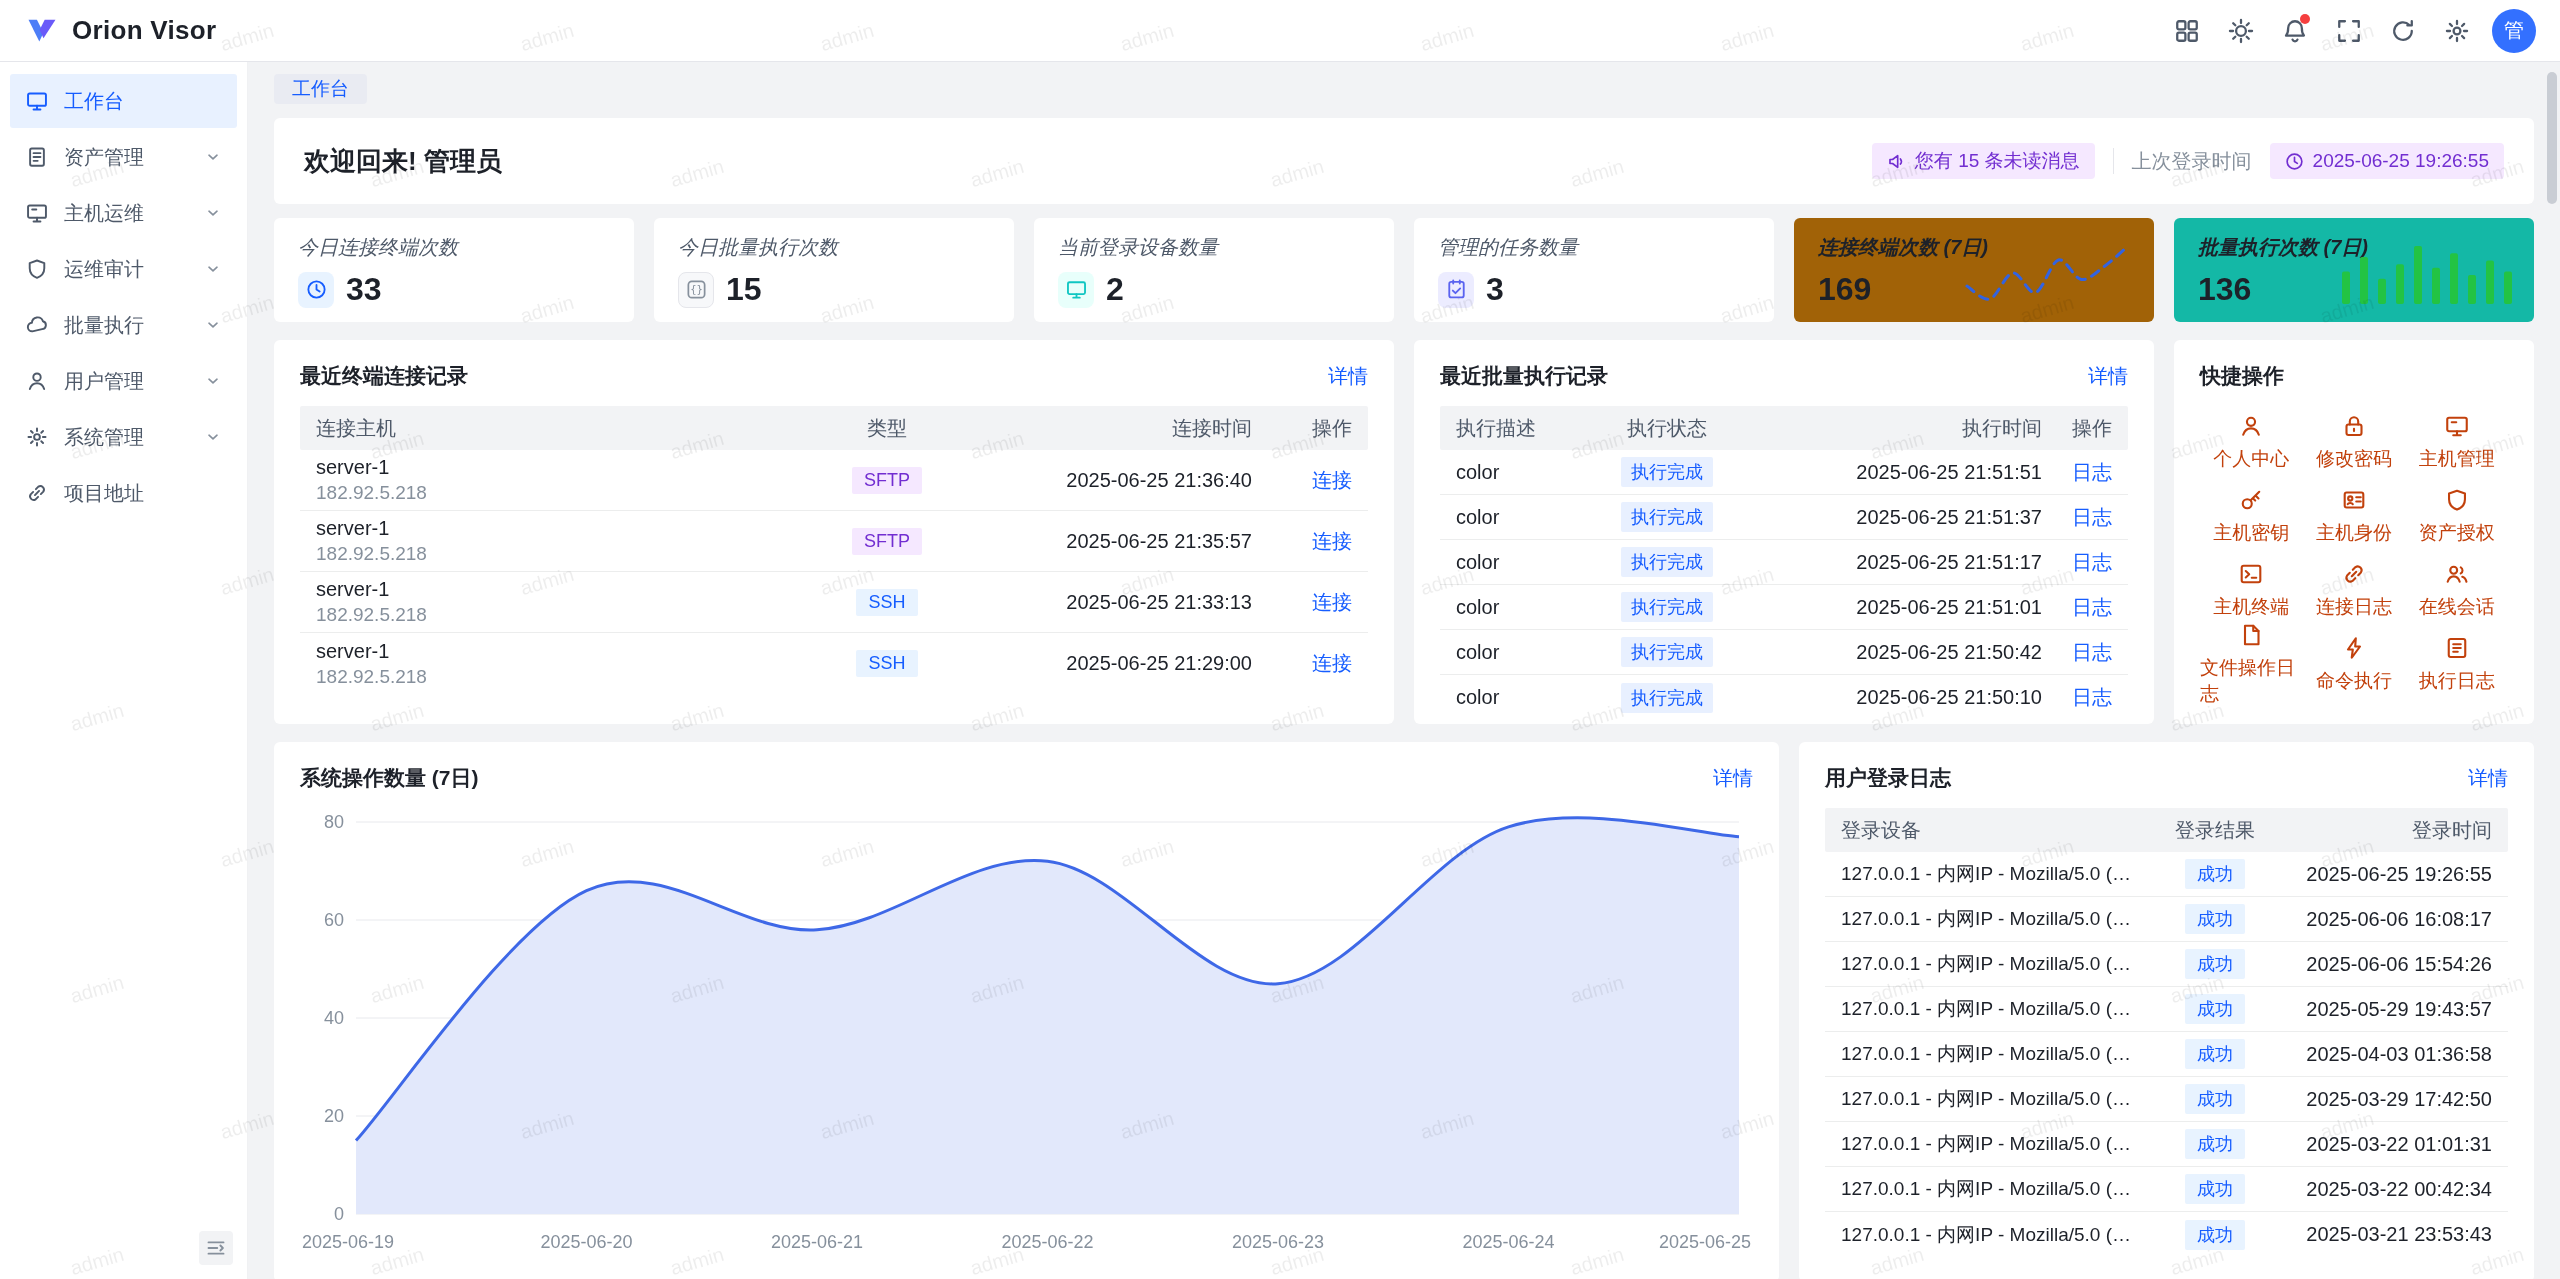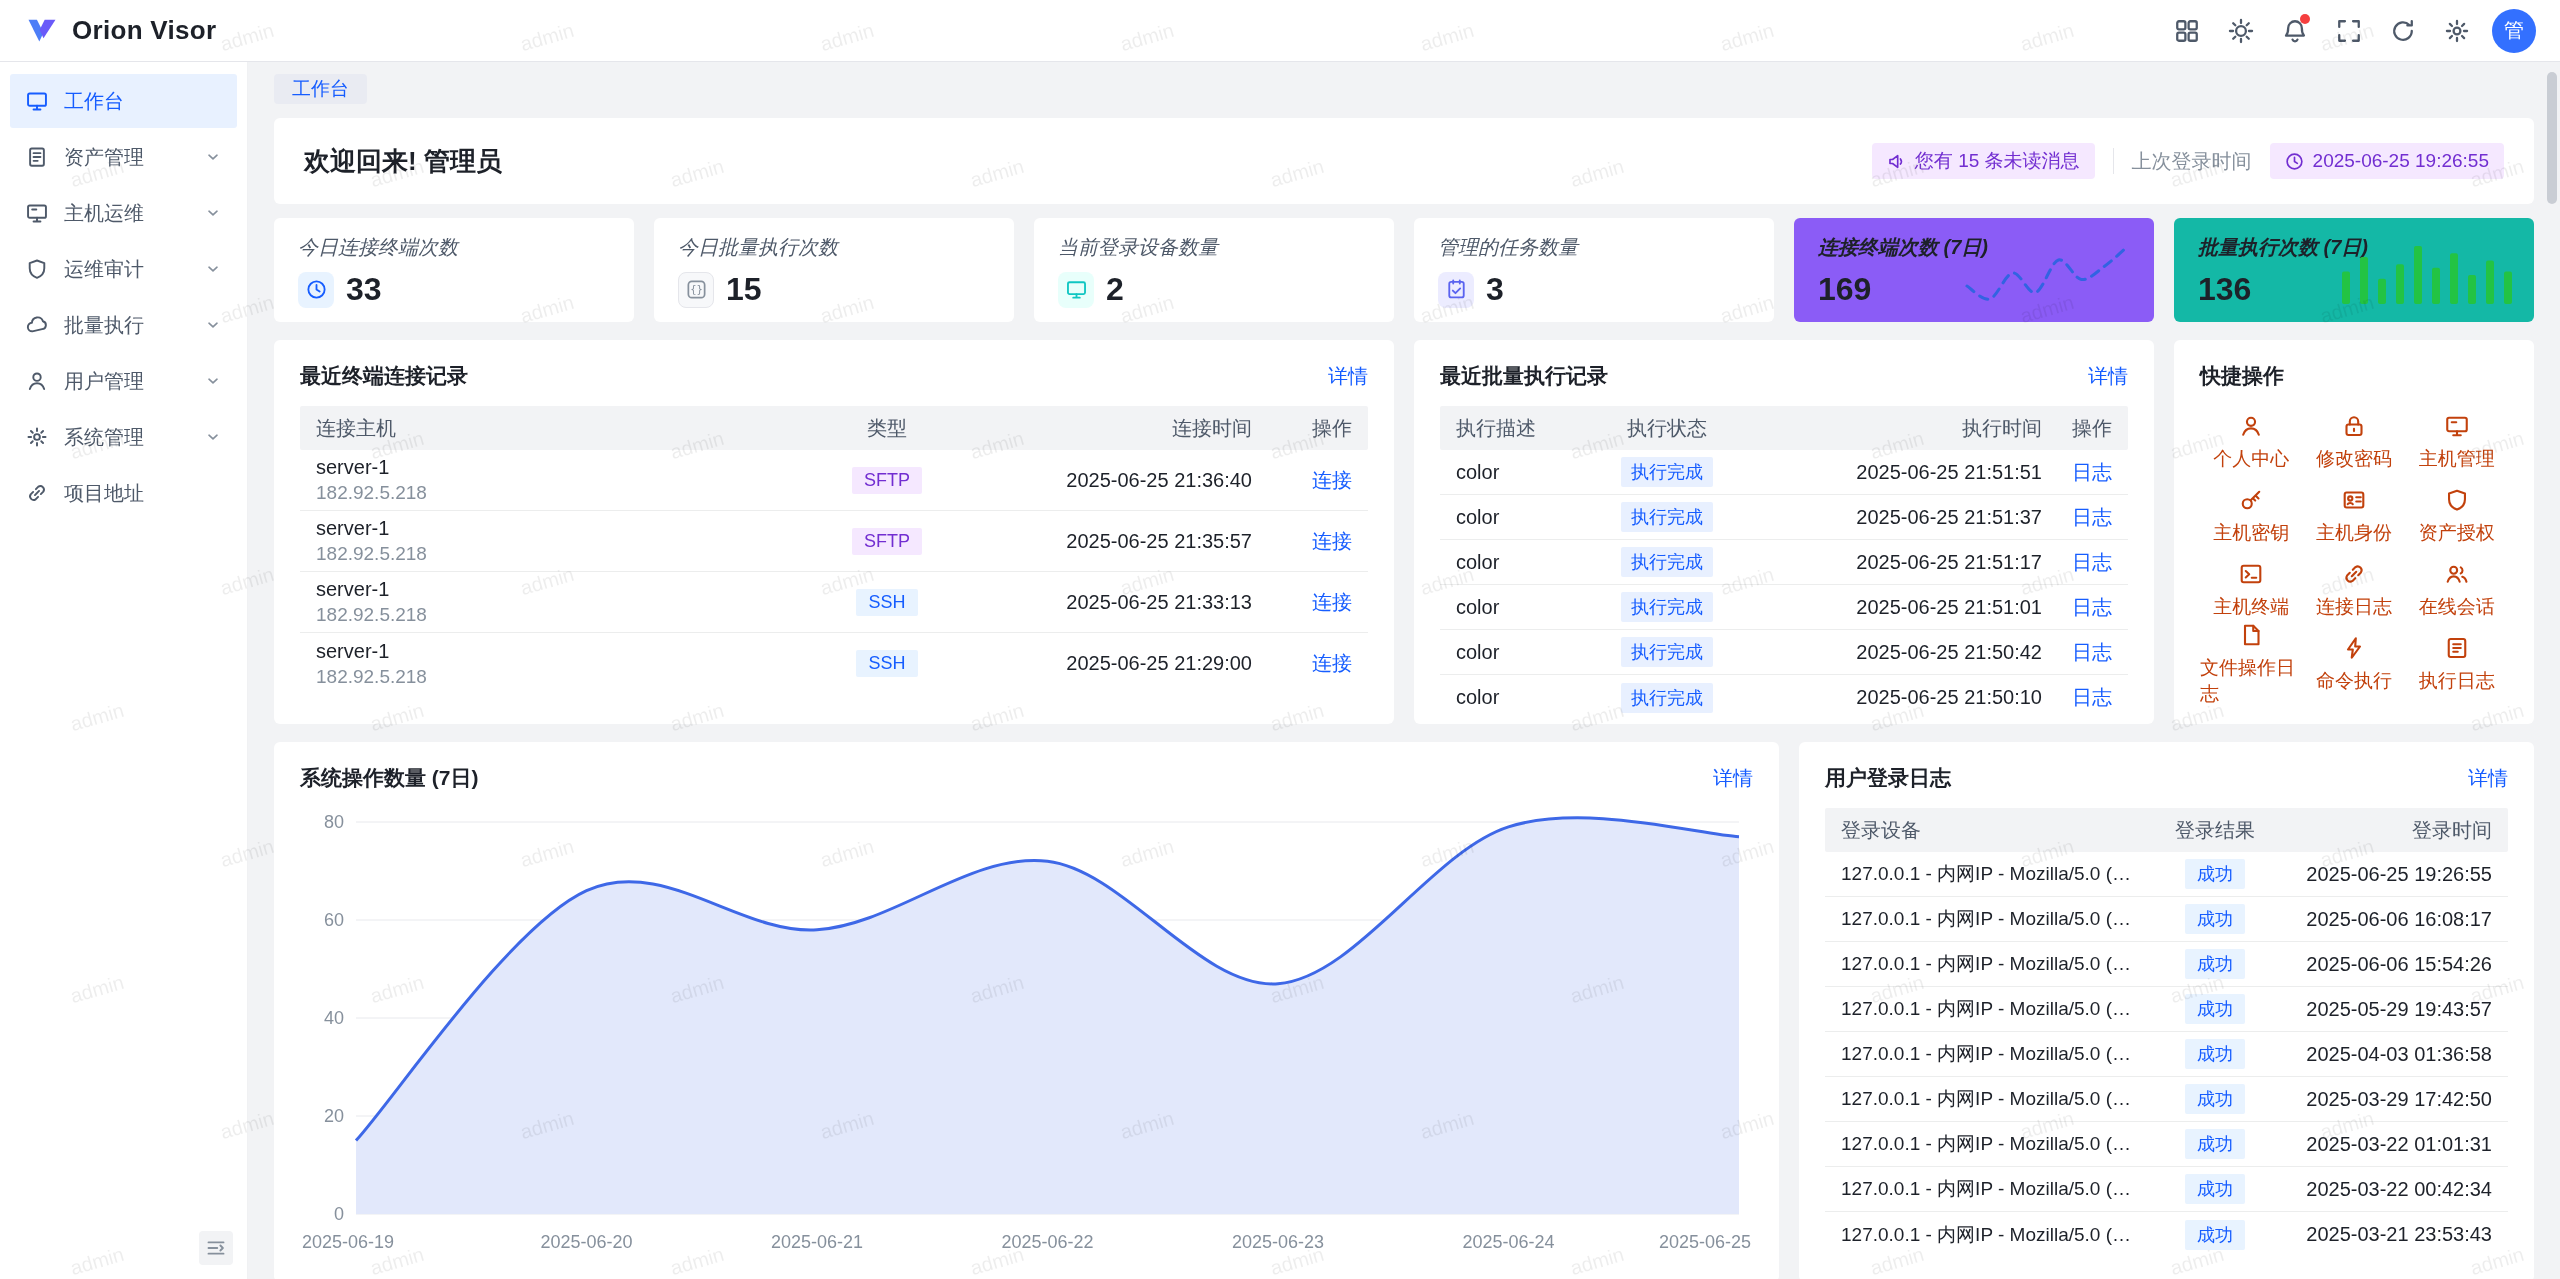--- a/index.html
+++ b/index.html
@@ -80,21 +80,21 @@
   .stat-card { width:360px; height:104px; background:#fff; border-radius:6px; padding:16px 24px; position:relative; }
   .stat-label { font-size:20px; color:#4e5969;font-style:italic; }
   .stat-value-row { margin-top:10px; display:flex; align-items:center; gap:12px; }
   .stat-icon { width:36px; height:36px; border-radius:8px; display:flex; align-items:center; justify-content:center; }
   .stat-icon svg { width:21px; height:21px; }
   .i-blue { background:#e8f3ff; color:#165dff; }
   .i-gray { background:#f7f8fa; color:#86909c; border:1px solid #e5e6eb; }
   .i-teal { background:#e8fffb; color:#0fc6c2; }
   .i-violet { background:#ececff; color:#5a63f0; }
   .stat-value { font-size:32px; font-weight:600; color:#1d2129; }
-  .stat-card.c-blue { background:#8b5cf6; }
+  .stat-card.c-blue { background:#a16207; }
   .stat-card.c-green { background:#14b8a6; }
   .c-blue .stat-label, .c-green .stat-label { color:#1d2129; font-weight:600; }
   .spark { position:absolute; right:22px; bottom:18px; width:170px; height:62px; }
 
   
   .row-mid { margin-top:18px; display:flex; gap:20px; }
   .row-bottom { margin-top:18px; display:flex; gap:20px; }
   .panel { background:#fff; border-radius:6px; padding:22px 26px 10px; }
   .panel-head { display:flex; justify-content:space-between; align-items:center; margin-bottom:16px; }
   .panel-title { font-size:21px; font-weight:700; }

